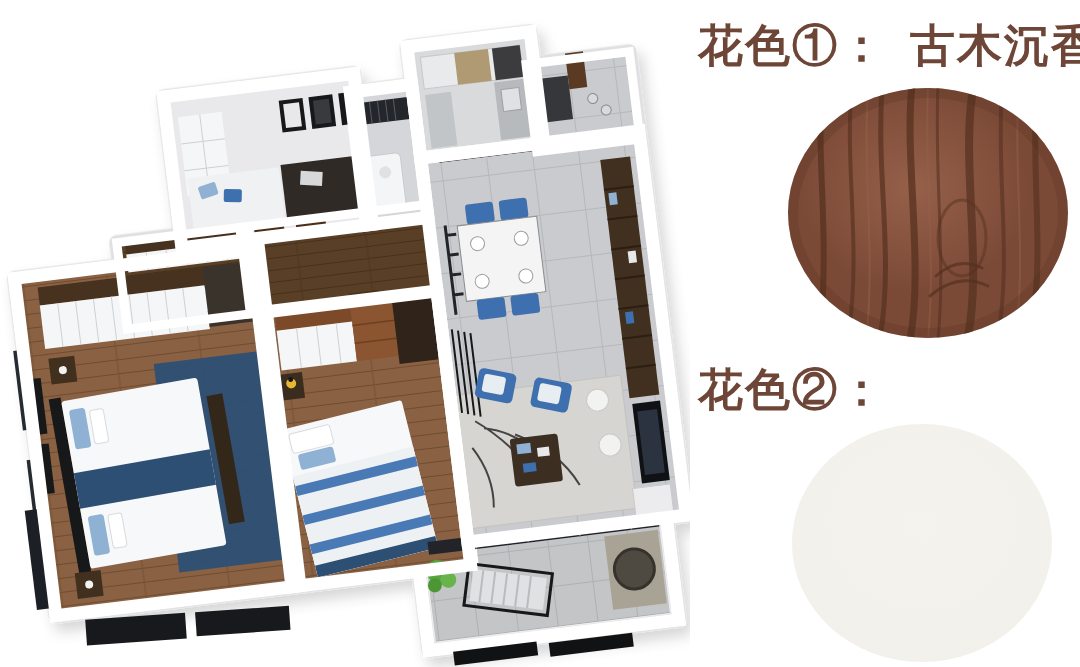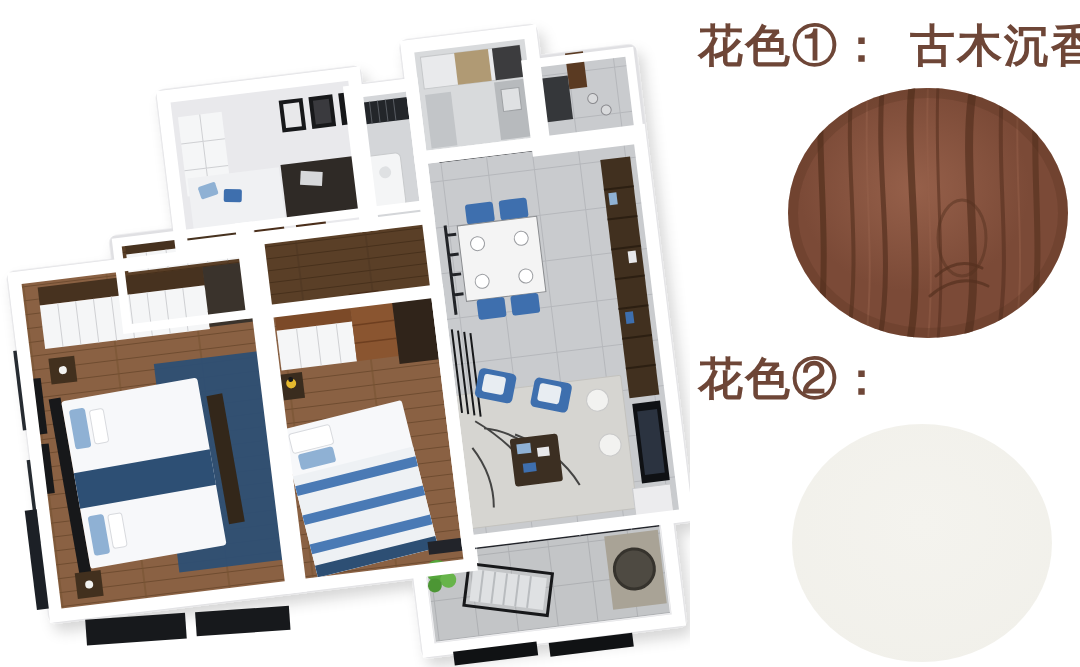--- a/index.html
+++ b/index.html
@@ -5,21 +5,21 @@
   html,body{margin:0;padding:0;background:#ffffff;}
   .stage{position:relative;width:1080px;height:667px;background:#ffffff;overflow:hidden;
          font-family:"DejaVu Serif", serif;}
   .plan-wrap{position:absolute;left:0;top:0;width:690px;height:667px;}
   .sw-label{position:absolute;display:flex;align-items:baseline;gap:24px;
             font-size:45px;font-weight:700;letter-spacing:2px;
             color:var(--label-brown,#6e4637);white-space:nowrap;}
   .sw-label .pre{display:inline-block;}
   .sw-label .val{display:inline-block;}
   #label-1{left:698px;top:16px;}
-  #label-2{left:698px;top:349px;}
+  #label-2{left:698px;top:360px;}
   .swatch-svg{position:absolute;}
   #swatch-wood{left:786px;top:86px;}
   #swatch-white{left:790px;top:422px;}
 
   
   .wallS{fill:none;stroke:#ffffff;stroke-width:13;stroke-linejoin:miter;}
   .wallThin{fill:none;stroke:#ffffff;stroke-width:9;}
   .blue{fill:var(--accent-blue,#3e6fae);}
   .lblue{fill:var(--light-blue,#8fb1d4);}
   .dkwood{fill:var(--dark-wood,#47321f);}

